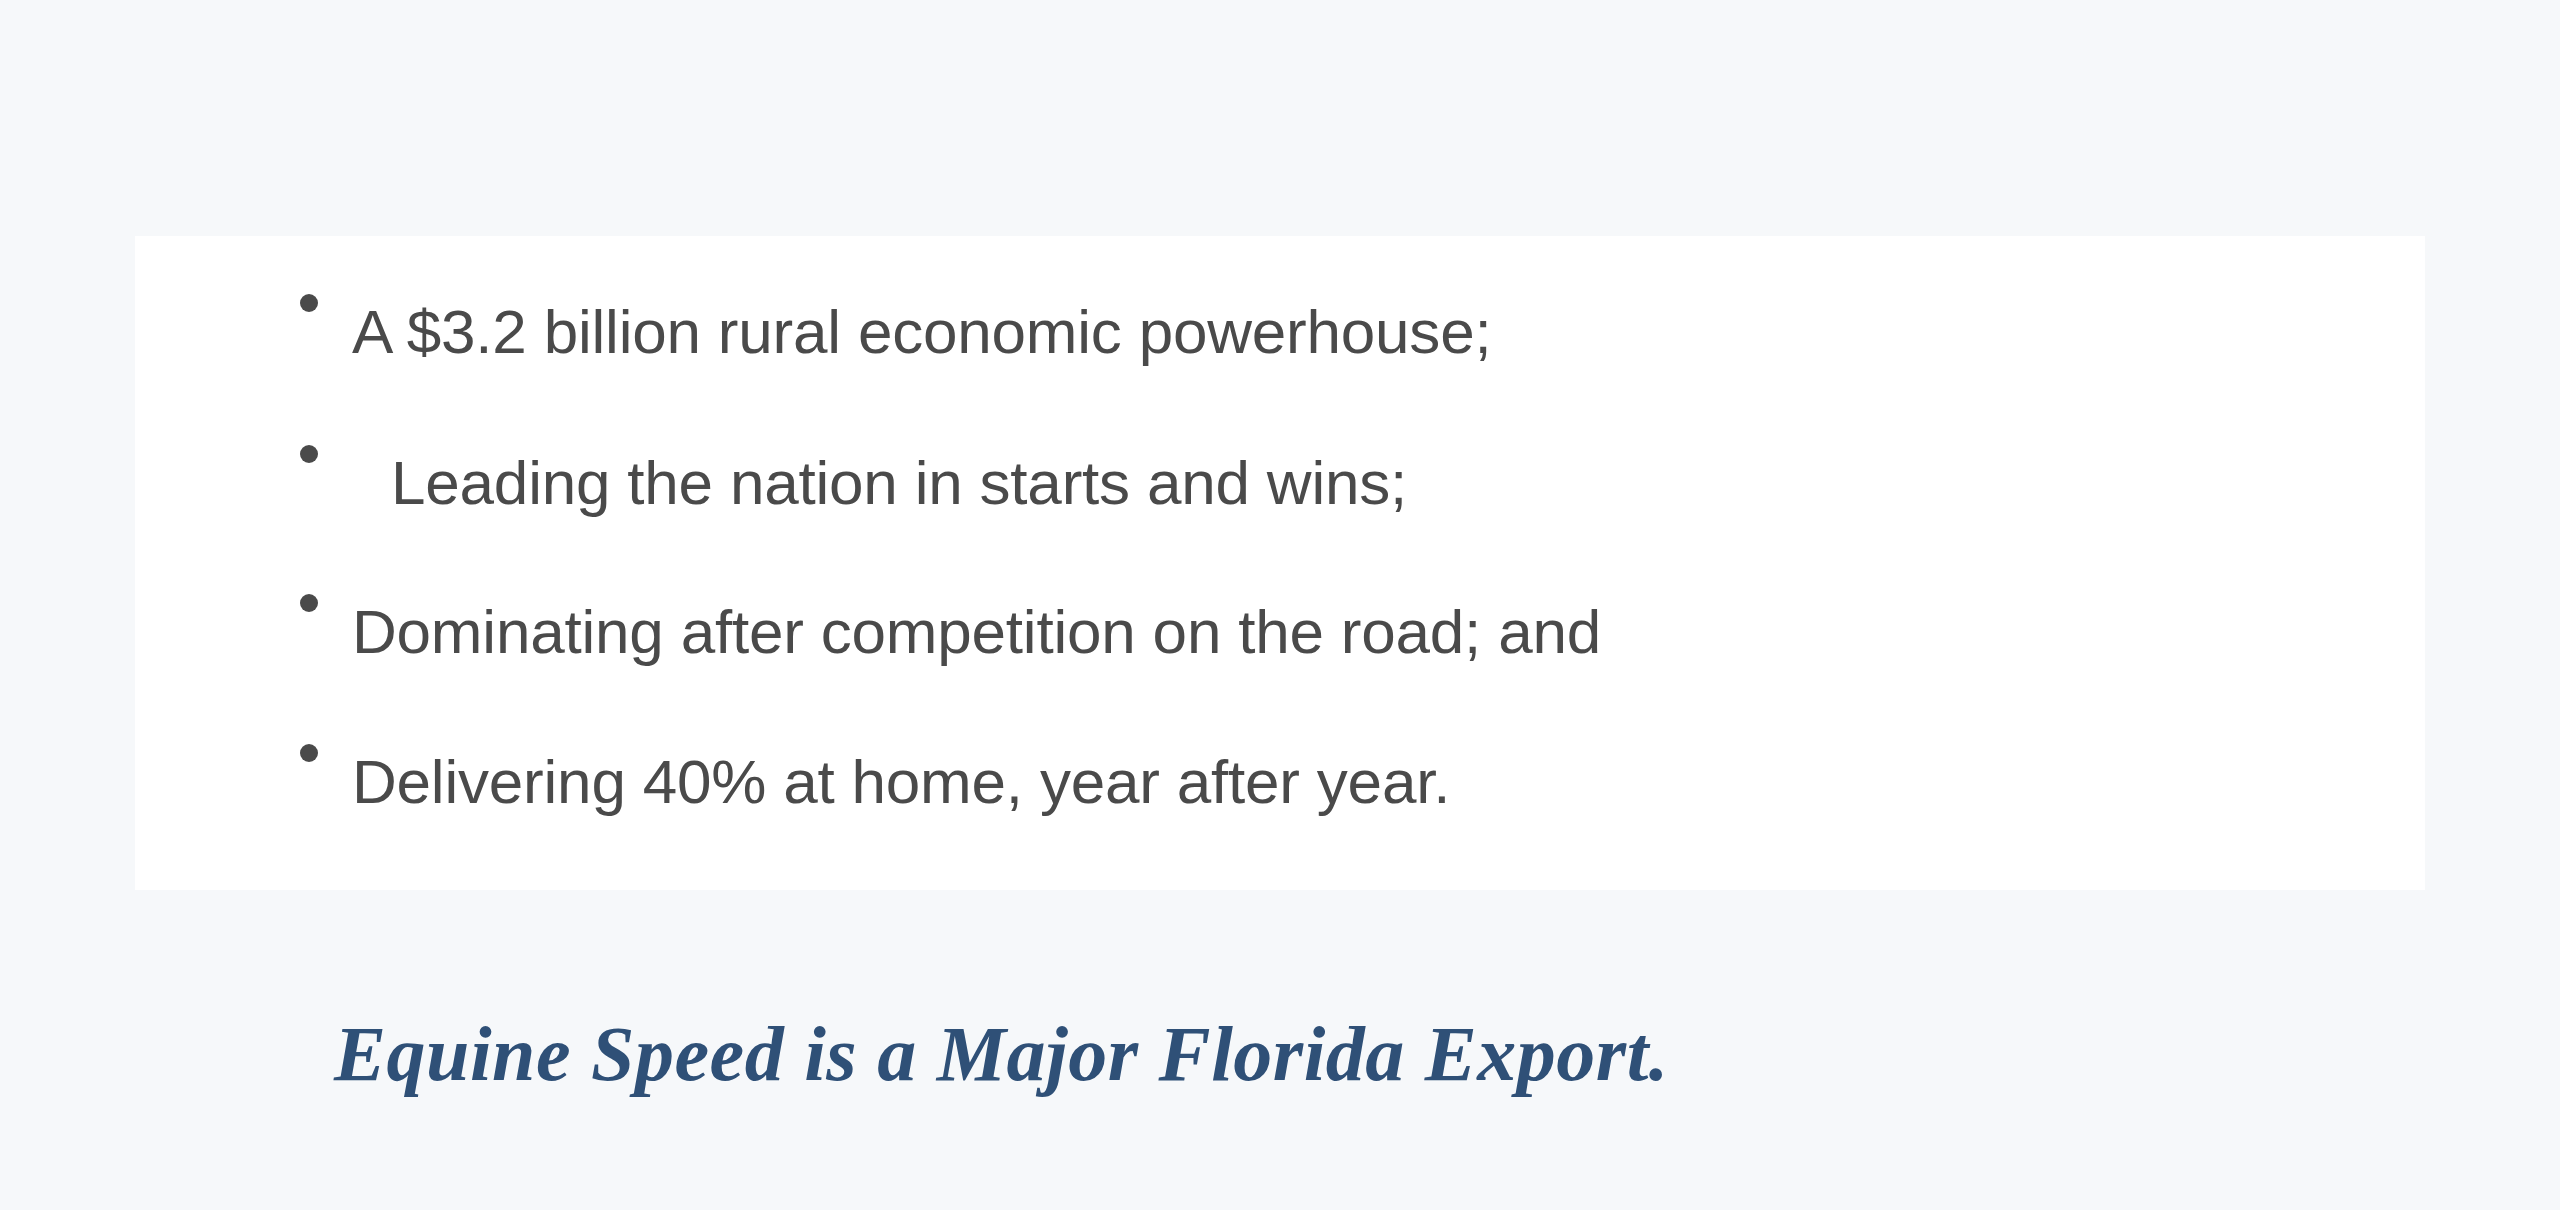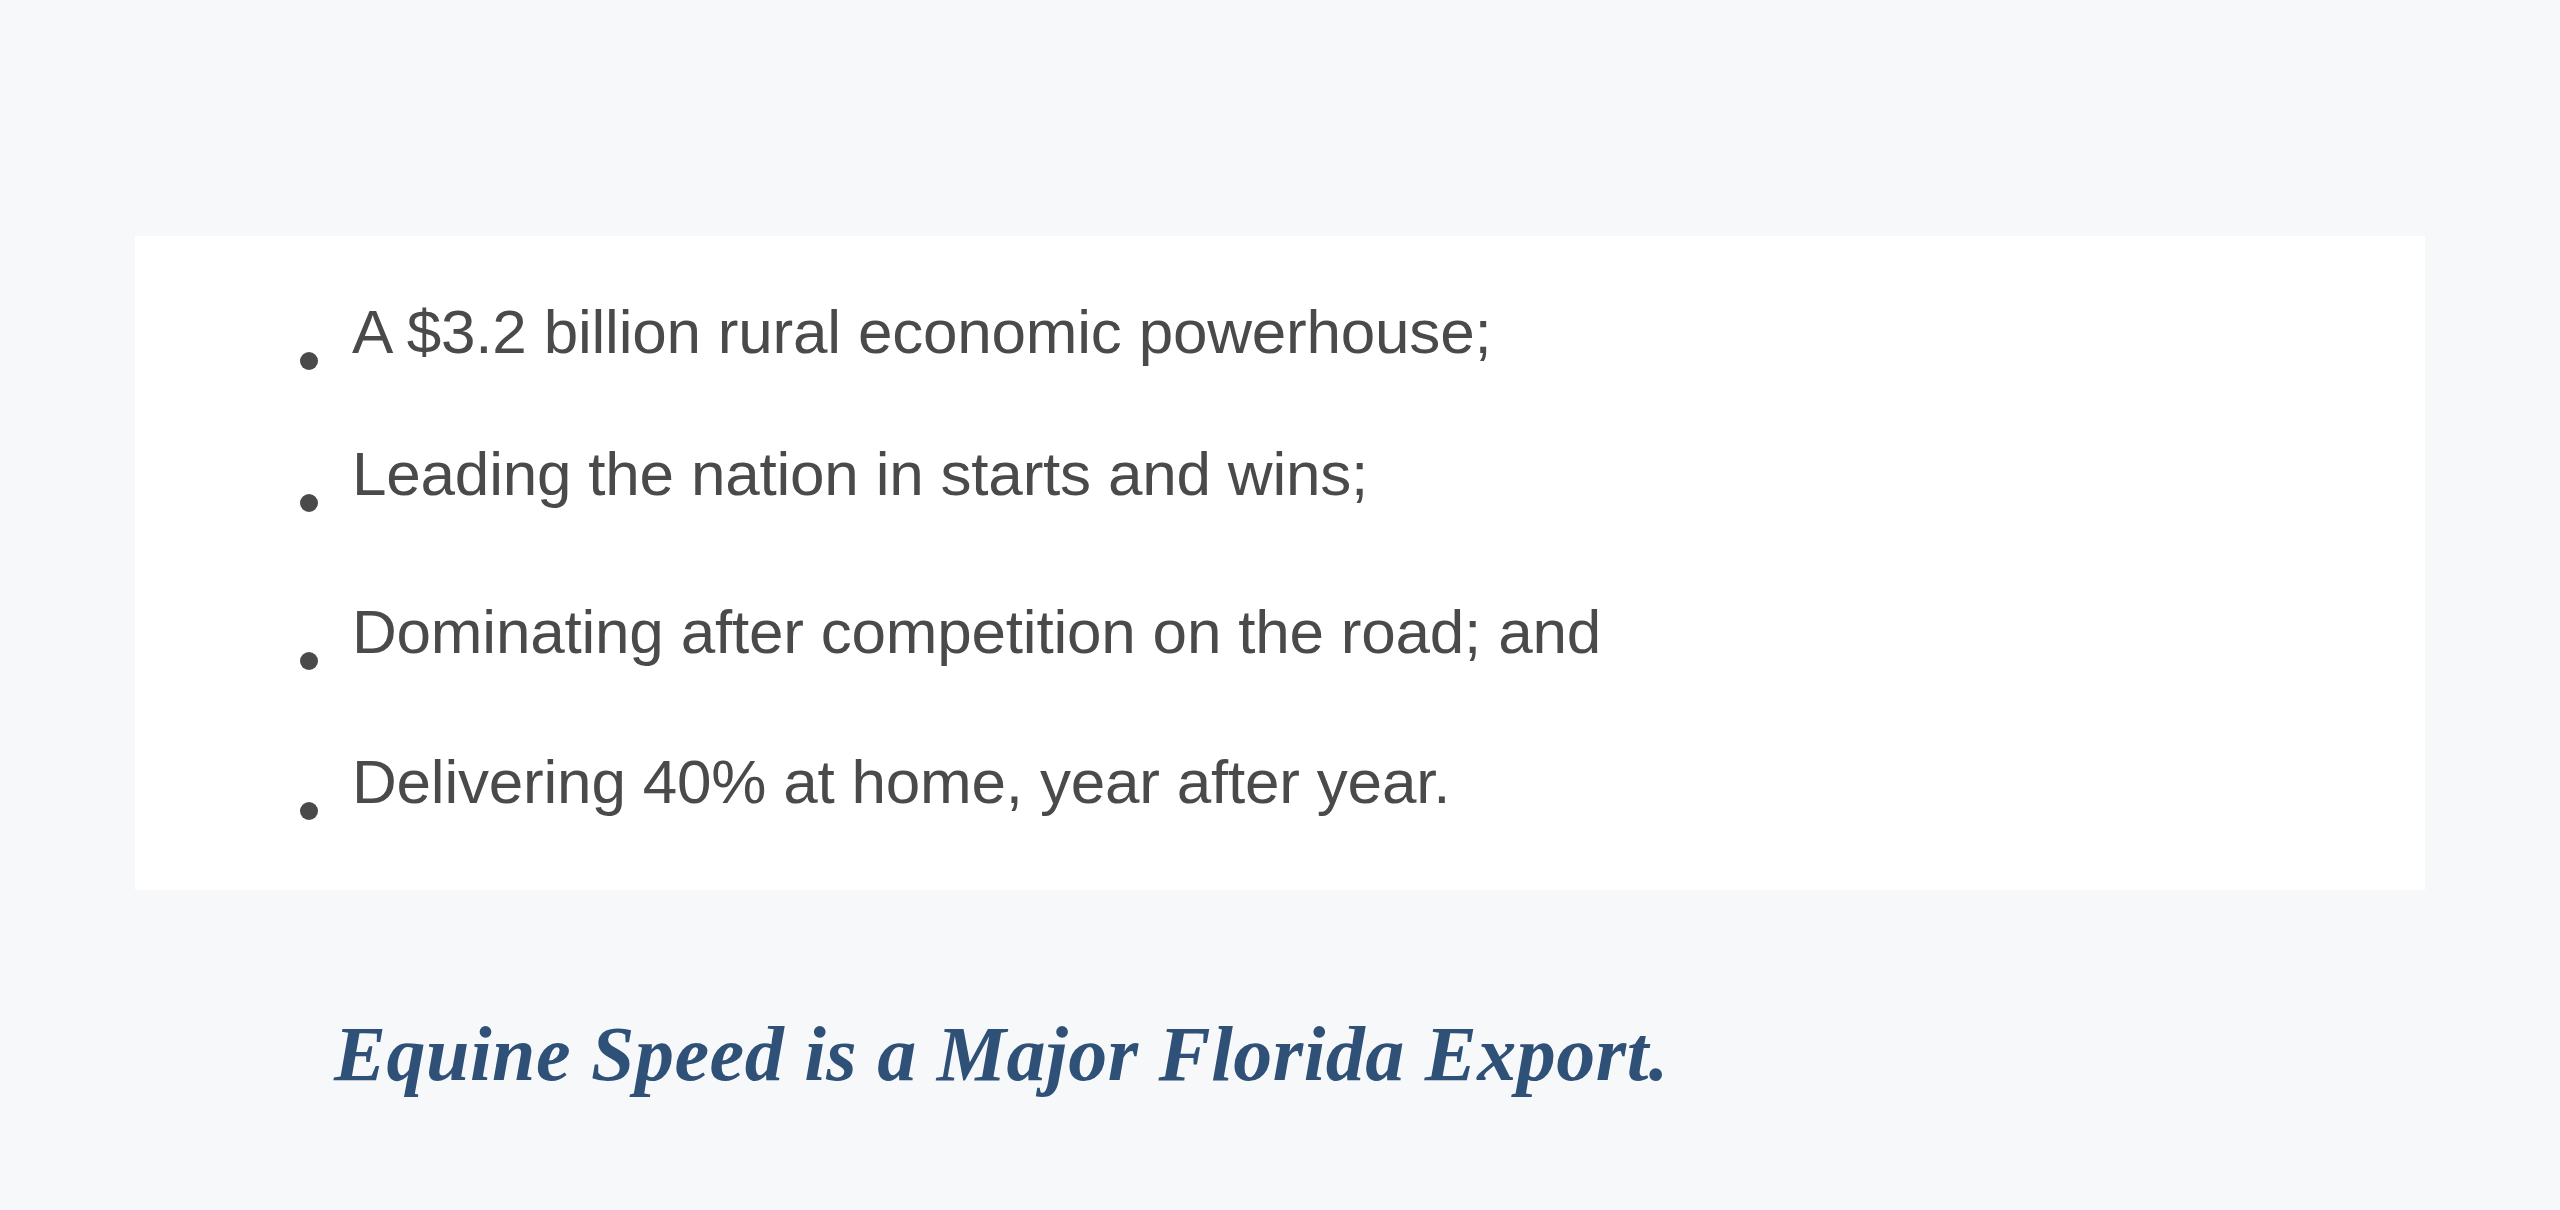--- a/index.html
+++ b/index.html
@@ -68,25 +68,25 @@
     padding: 0;
     list-style: none;
     width: 100%;
   }
 
   .bullet-row {
     position: absolute;
     left: 165px;
     height: 76px;
     display: flex;
-    align-items: flex-end;
+    align-items: flex-start;
     white-space: nowrap;
   }
   .bullet-row.row-0 { top: 58px; }
-  .bullet-row.row-1 { top: 200px; }
+  .bullet-row.row-1 { top: 209px; gap: 39px; }
   .bullet-row.row-2 { top: 358px; }
   .bullet-row.row-3 { top: 508px; }
 
   .bullet-marker {
     flex: 0 0 auto;
     width: 18px;
     height: 18px;
     border-radius: 50%;
     background: #4a4a4a;
     margin-right: 34px;

